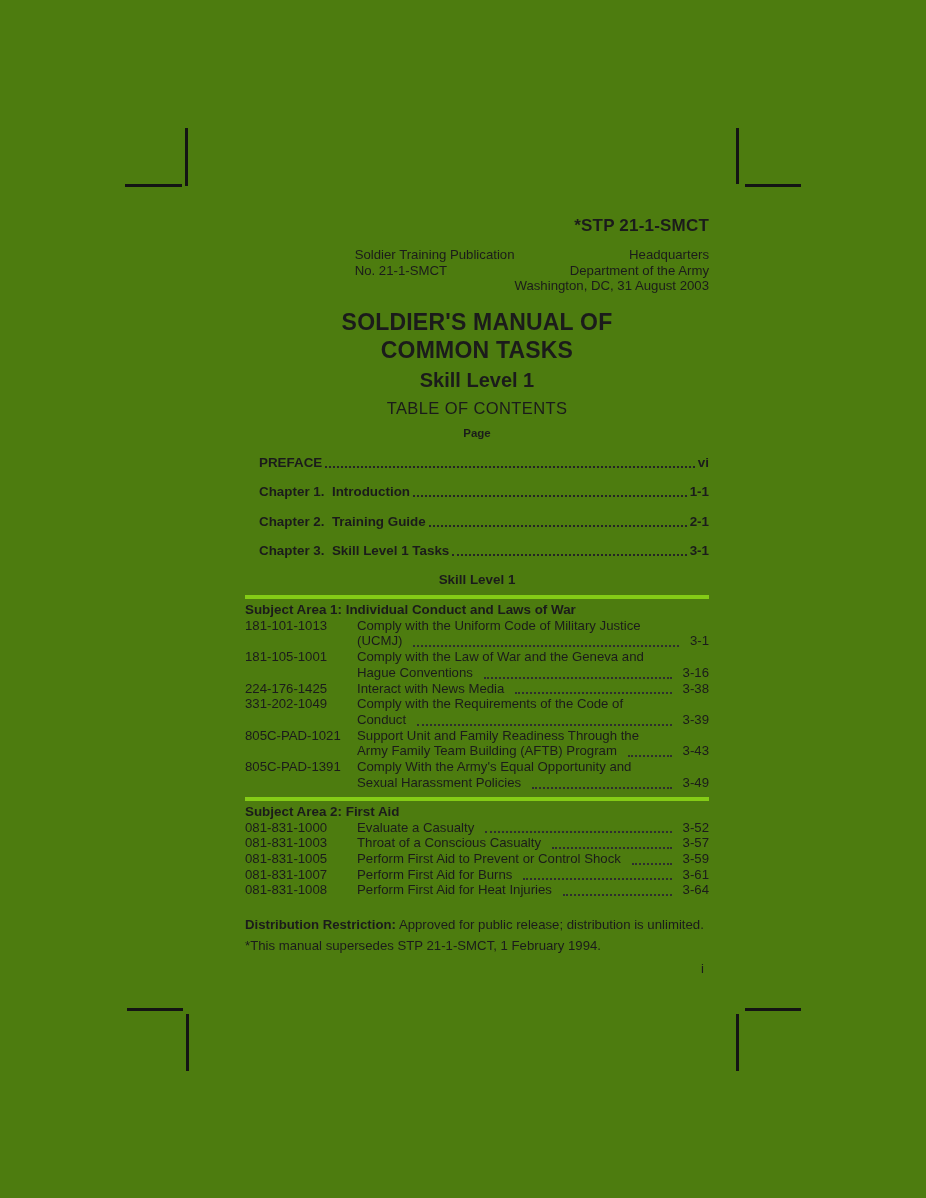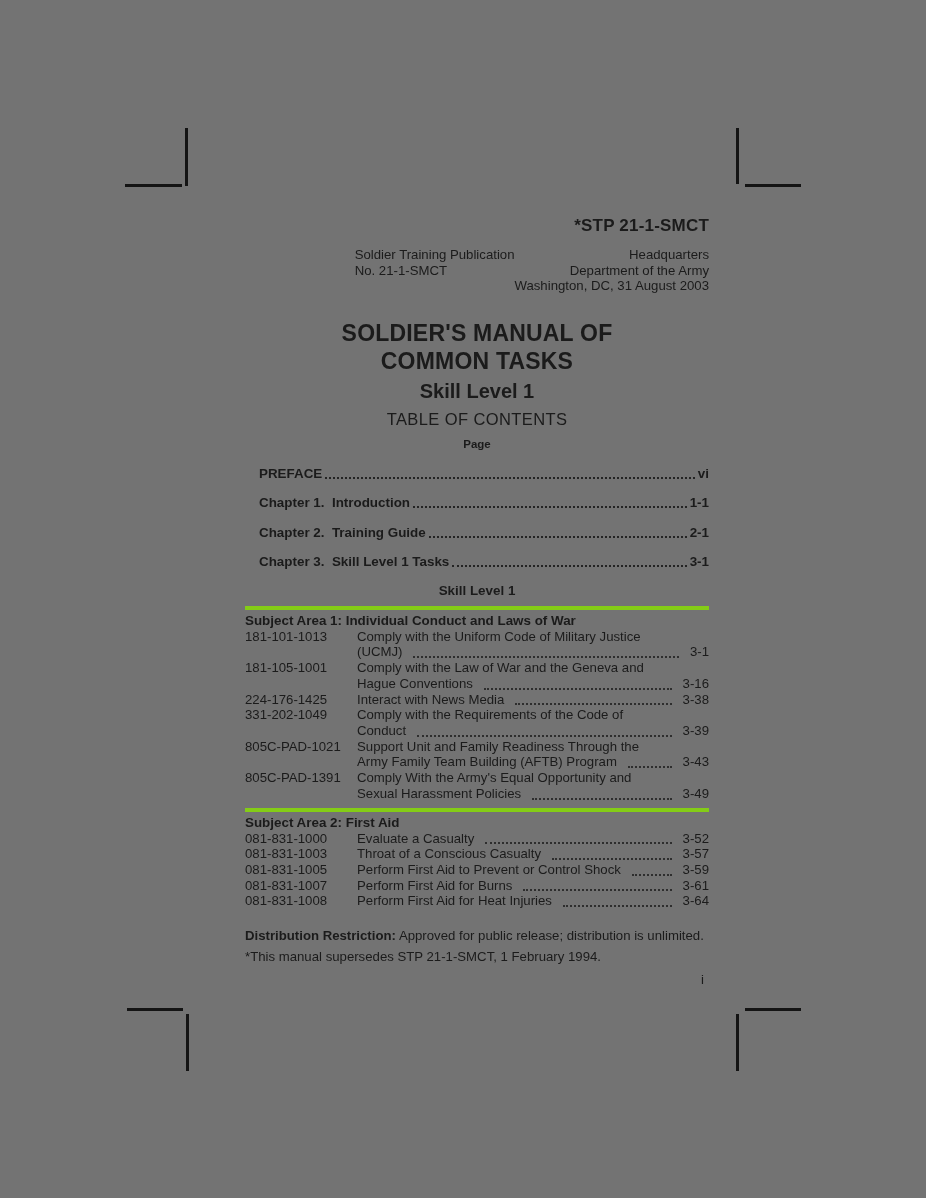--- a/index.html
+++ b/index.html
@@ -4,21 +4,21 @@
 <style>
   * { margin: 0; padding: 0; box-sizing: border-box; }
   html, body { background: #ffffff; }
   body {
     width: 926px; height: 1198px;
     font-family: "Liberation Sans", sans-serif;
     color: #1b1b1b;
     overflow: hidden;
     position: relative;
   }
-  .sheet { position: absolute; inset: 0; background: #737373; text-decoration: underline; }
+  .sheet { position: absolute; inset: 0; background: #4d7c0f; text-decoration: underline; }
 
   
   .crop { position: absolute; background: #141414; }
   .cm-tl-v { left: 185px; top: 128px; width: 3px;  height: 58px; }
   .cm-tl-h { left: 125px; top: 184px; width: 57px; height: 3px; }
   .cm-tr-v { left: 736px; top: 128px; width: 3px;  height: 56px; }
   .cm-tr-h { left: 745px; top: 184px; width: 56px; height: 3px; }
   .cm-bl-h { left: 127px; top: 1008px; width: 56px; height: 3px; }
   .cm-bl-v { left: 186px; top: 1014px; width: 3px;  height: 57px; }
   .cm-br-h { left: 745px; top: 1008px; width: 56px; height: 3px; }
@@ -35,21 +35,21 @@
     text-align: right; letter-spacing: 0.2px;
   }
 
   .pub-row {
     display: flex; justify-content: flex-end;
     margin-top: 11px;
     font-size: 13.2px; line-height: 15.6px;
   }
   .pub-right { text-align: right; }
 
-  .title-block { text-align: center; margin-top: 25px; }
+  .title-block { text-align: center; margin-top: 14px; }
   .title-line {
     font-size: 23px; font-weight: bold; line-height: 28px; letter-spacing: 0.2px;
   }
   .subtitle { font-size: 20px; font-weight: bold; margin-top: 5px; }
   .toc-heading { font-size: 16.5px; font-weight: 400; letter-spacing: 0.4px; margin-top: 7px; }
 
   .page-col-label {
     text-align: center; font-size: 11.5px; font-weight: bold; margin-top: 9px;
   }
 

